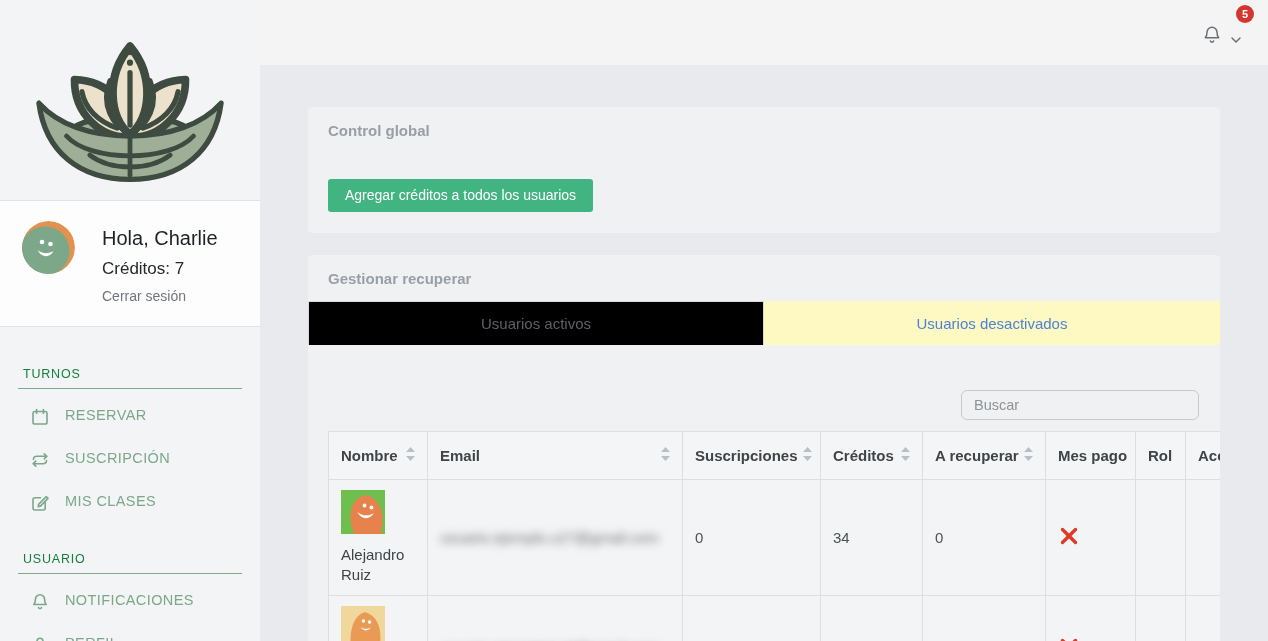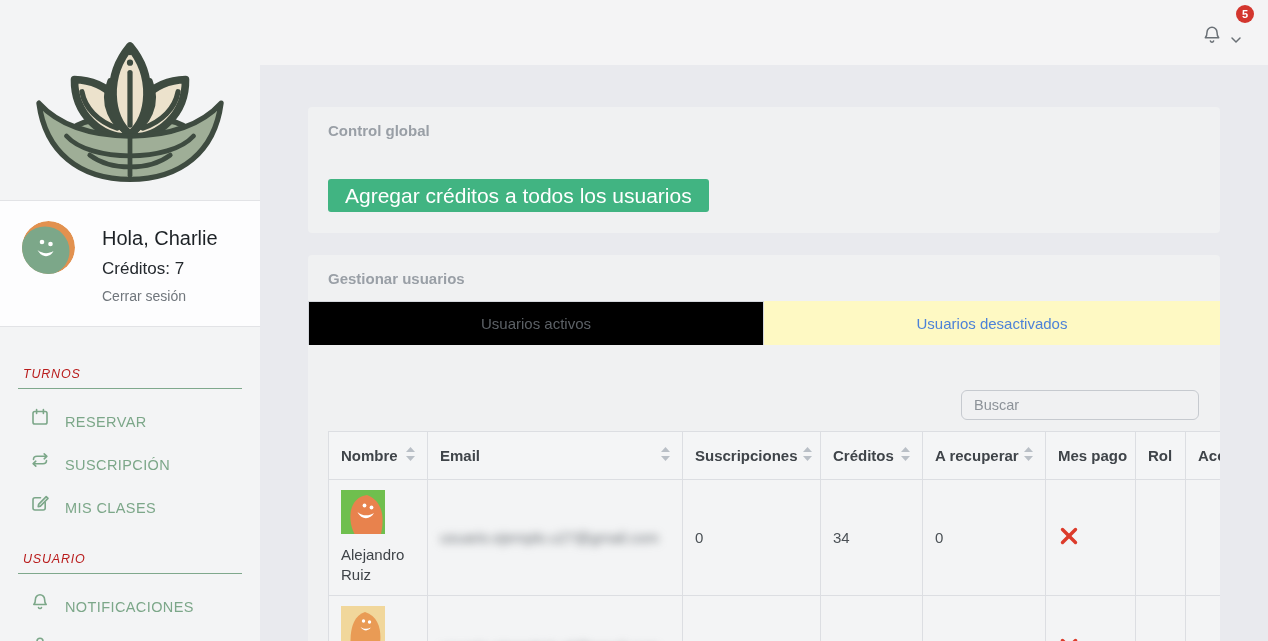--- a/index.html
+++ b/index.html
@@ -21,33 +21,33 @@
   .user-card { background:#fdfdfe; border-top:1px solid #e2e3e6; border-bottom:1px solid #e2e3e6;
                padding:20px 22px 22px 22px; display:flex; gap:27px; }
   .user-avatar { width:53px; height:53px; flex:0 0 auto; }
   .user-texts { display:flex; flex-direction:column; }
   .user-greeting { font-size:20px; color:#1d2226; margin-top:6px; }
   .user-credits { font-size:17px; color:#24292e; margin-top:9px; }
   .user-logout { font-size:14px; color:#70767c; margin-top:9px; cursor:pointer; }
 
   .nav { padding-top:40px; }
   .nav-section { margin-bottom:26px; }
-  .nav-title { font-size:12.5px; letter-spacing:0.8px; color:#b91c1c; padding-left:23px;font-style:italic; }
+  .nav-title { font-size:12.5px; letter-spacing:0.8px; color:#15803d; padding-left:23px; }
   .nav-rule { border:0; border-top:1px solid #7fa88c; margin:7px 18px 8px 18px; }
-  .nav-item { display:flex; align-items:flex-end; gap:15px; padding:10px 10px 10px 30px;
+  .nav-item { display:flex; align-items:flex-start; gap:15px; padding:10px 10px 10px 30px;
               color:#7ca789; font-size:14.5px; letter-spacing:0.4px; cursor:pointer; }
   .nav-item svg { flex:0 0 auto; }
 
   
   .main { position:absolute; left:260px; top:65px; width:1008px; height:576px; background:#e9eaee; }
   .card { position:absolute; left:48px; width:912px; background:#f0f1f2; border-radius:4px; }
   .card-title { position:absolute; left:20px; top:15px; font-size:15px; font-weight:bold; color:#999fa6; }
   .card-control { top:42px; height:126px; }
   .green-btn { position:absolute; left:20px; top:72px; background:#41b482; color:#fff; border:0;
-               border-radius:3px; font-size:21px; font-family:inherit; padding:0 17px; height:33px;
+               border-radius:3px; font-size:14px; font-family:inherit; padding:0 17px; height:33px;
                line-height:33px; cursor:pointer; }
   .card-users { top:190px; height:520px; }
 
   .tabs { position:absolute; left:0; top:46px; width:100%; height:44px; display:flex; }
   .tab { flex:1 1 50%; display:flex; align-items:center; justify-content:center;
          font-size:15px; cursor:pointer; }
   .tab-active { background:#000000; border:1px solid #d4d7dc; border-bottom:0; color:#5c6166; }
   .tab-inactive { background:#fef9c3; color:#4d82d8; }
 
   .search-input { position:absolute; right:21px; top:135px; width:238px; height:30px;
@@ -223,21 +223,21 @@
 </aside>
 
 <main class="main">
 
   <section class="card card-control">
     <div class="card-title">Control global</div>
     <button class="green-btn">Agregar créditos a todos los usuarios</button>
   </section>
 
   <section class="card card-users">
-    <div class="card-title">Gestionar usuarios</div>
+    <div class="card-title">Gestionar recuperar</div>
 
     <div class="tabs">
       <div class="tab tab-active">Usuarios activos</div>
       <div class="tab tab-inactive">Usuarios desactivados</div>
     </div>
 
     <input class="search-input" type="text" placeholder="Buscar" style="">
 
     <div class="table-clip">
       <table>

